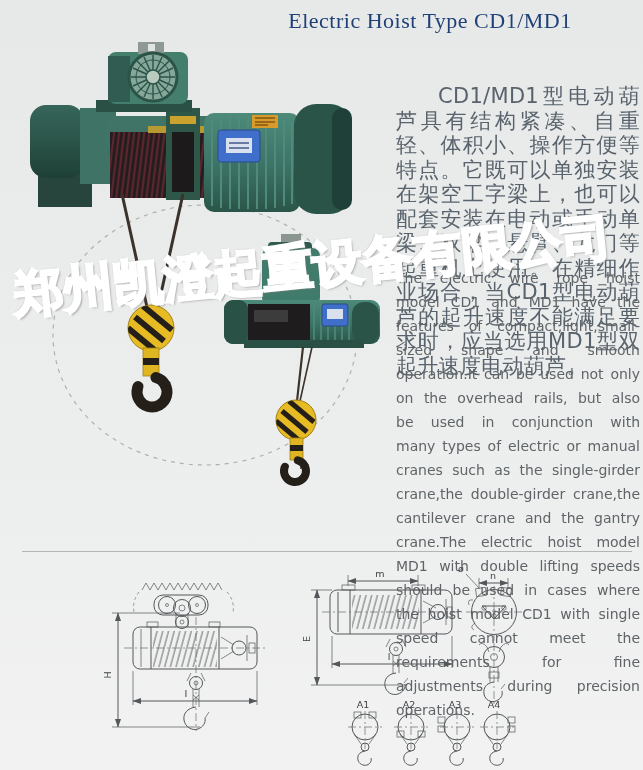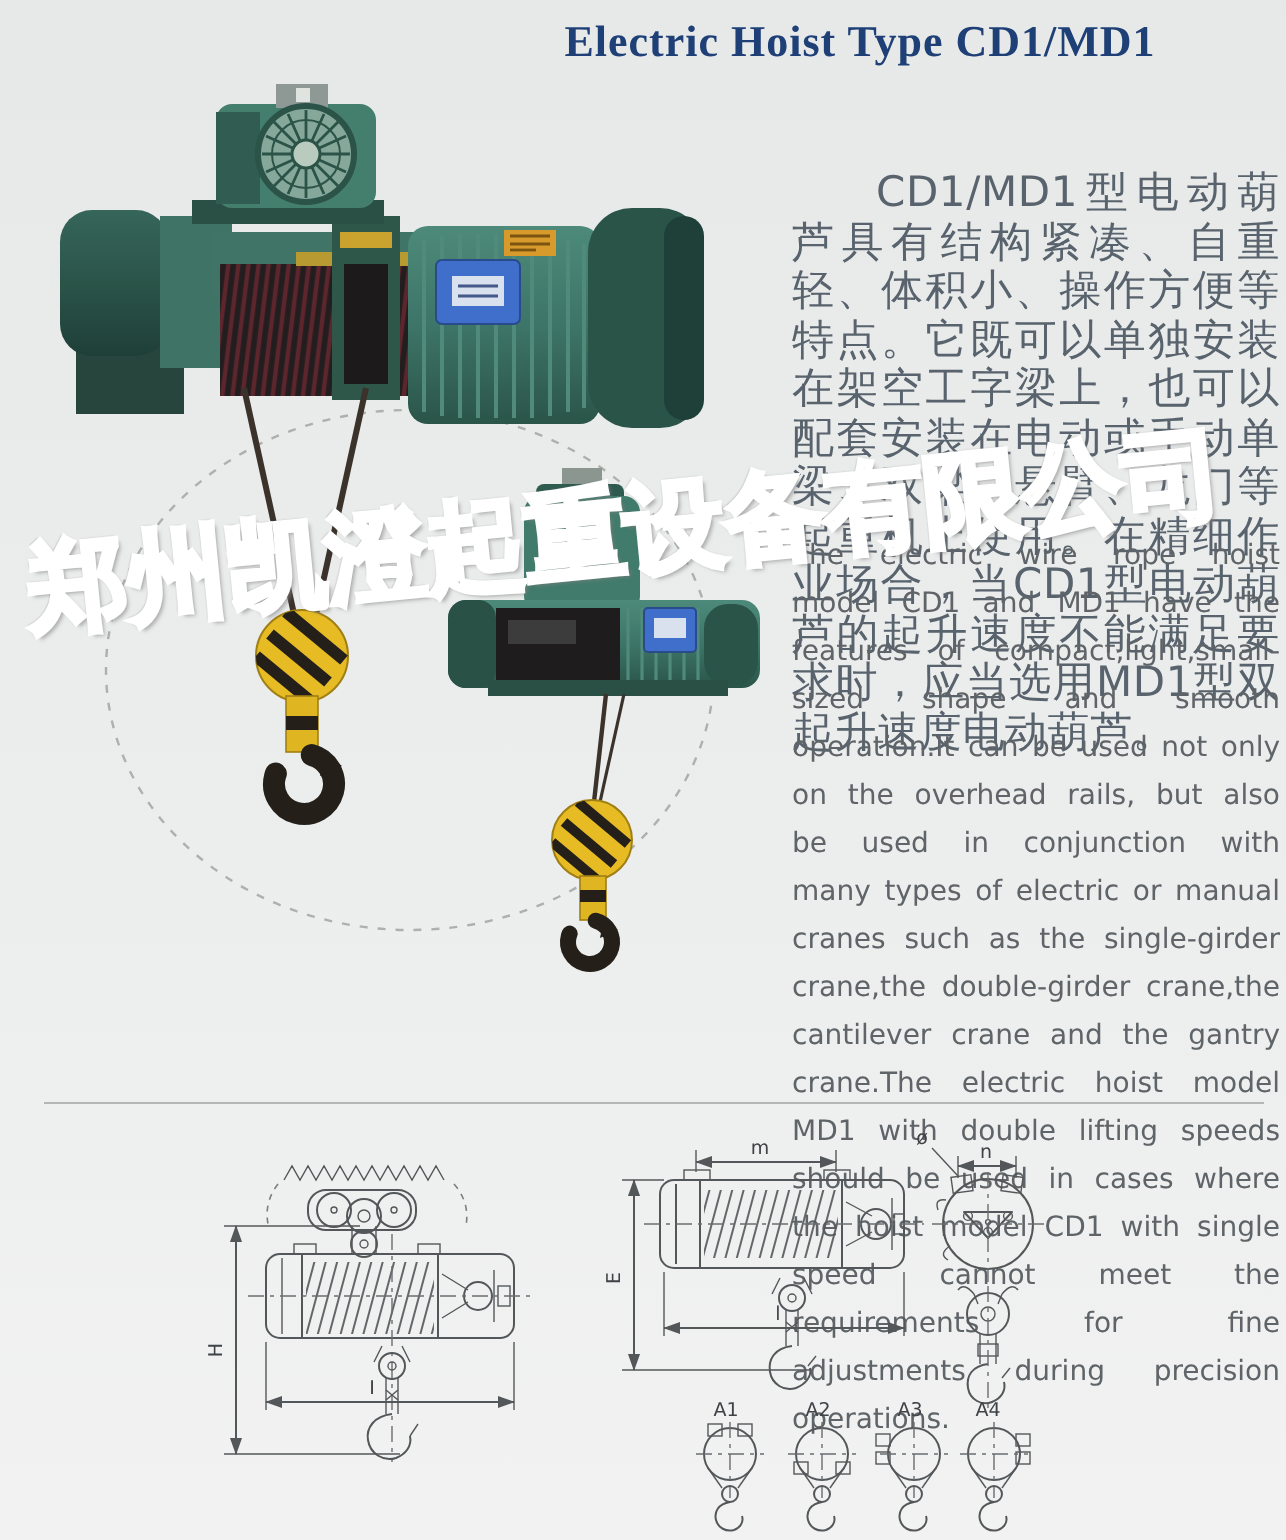--- a/index.html
+++ b/index.html
@@ -3,21 +3,21 @@
 <meta charset="utf-8">
 <style>
   html,body{margin:0;padding:0;}
   body{width:643px;height:770px;font-family:"DejaVu Sans",sans-serif;}
   .page{position:relative;width:643px;height:770px;overflow:hidden;
         background:linear-gradient(180deg,#e7e9e8 0%,#eceeed 55%,#f1f2f1 100%);}
   
   .titles{position:absolute;left:258px;top:6px;width:344px;text-align:center;z-index:3;}
   .title-cn{margin:0;font-family:"Liberation Serif",serif;font-weight:bold;
             font-size:26px;line-height:32px;color:#1e4077;letter-spacing:1px;}
-  .title-en{margin:0;font-family:"Liberation Serif",serif;font-weight:bold;
+  .title-en{margin:0;font-family:"Liberation Serif",serif;font-weight:normal;
             font-size:22px;line-height:30px;color:#1e4077;letter-spacing:.5px;}
   
   .cn-par{position:absolute;left:396px;top:84px;width:244px;margin:0;
           font-size:21px;line-height:24.5px;color:#59636d;text-align:justify;
           text-indent:2em;letter-spacing:.3px;z-index:2;}
   .en-par{position:absolute;left:396px;top:266px;width:244px;margin:0;
           font-size:14px;line-height:24px;color:#5f6468;text-align:justify;
           word-spacing:2px;z-index:2;}
   
   .watermark{position:absolute;left:14px;top:262px;width:660px;z-index:6;

